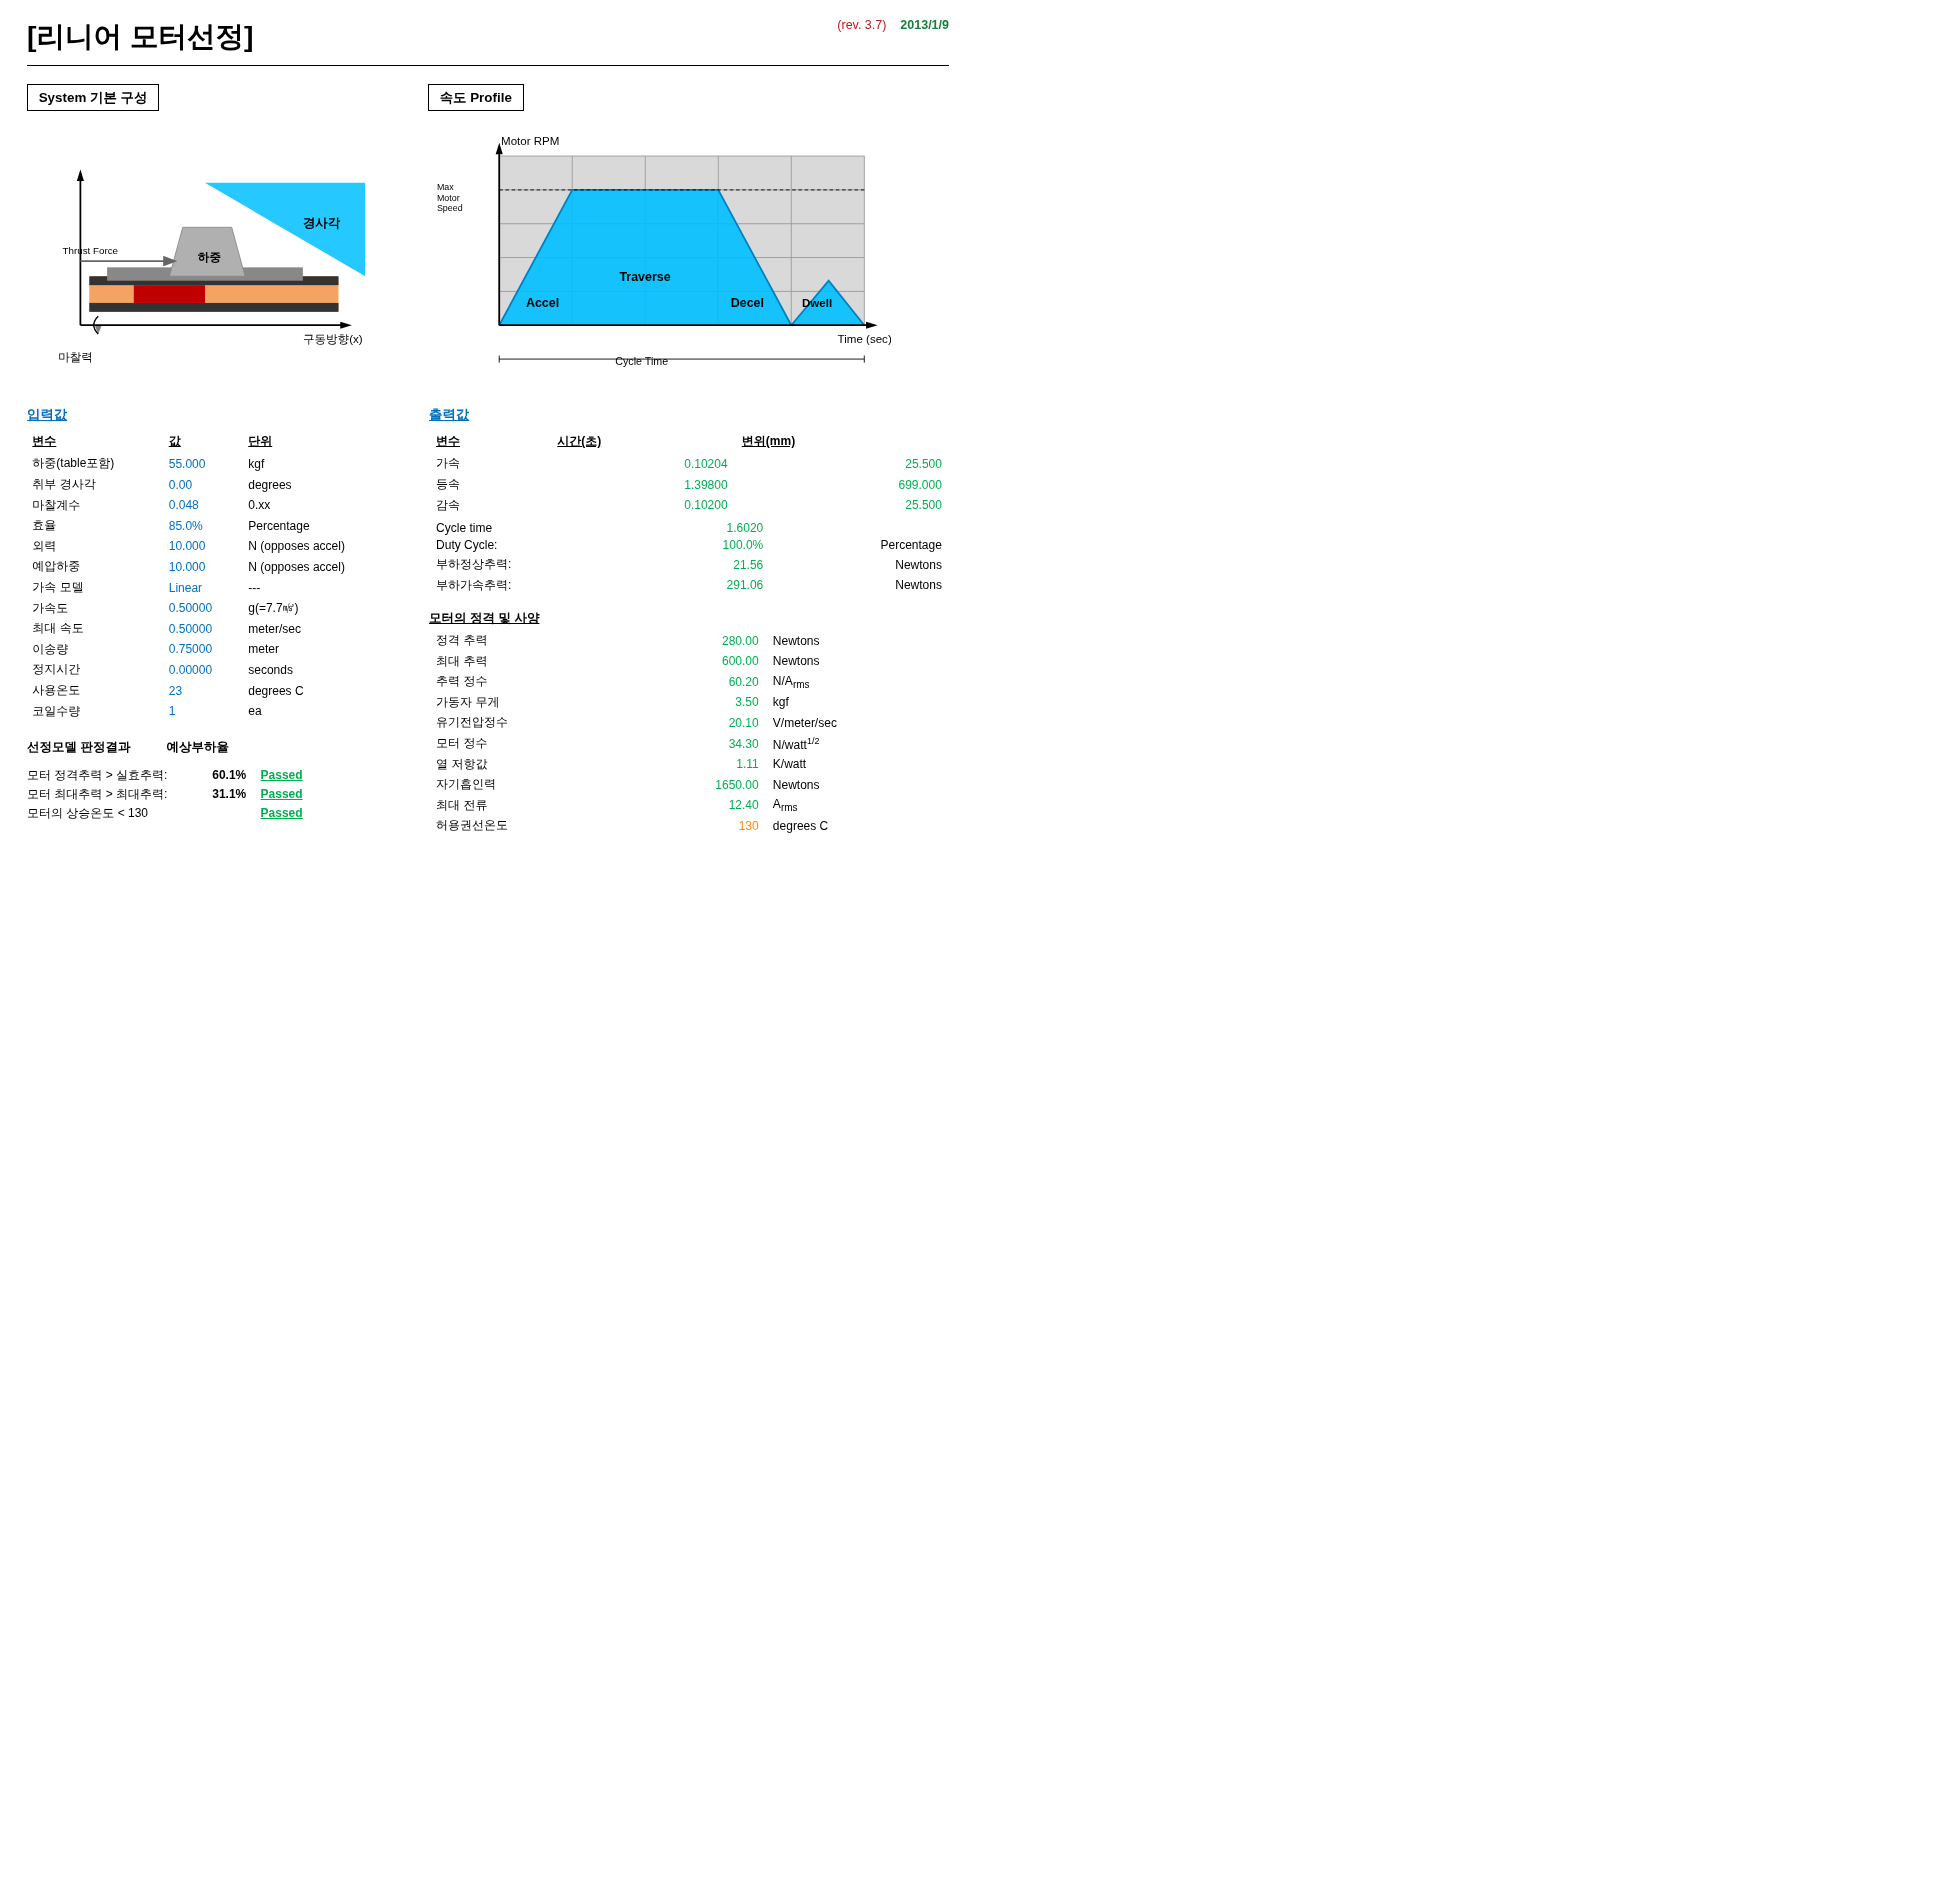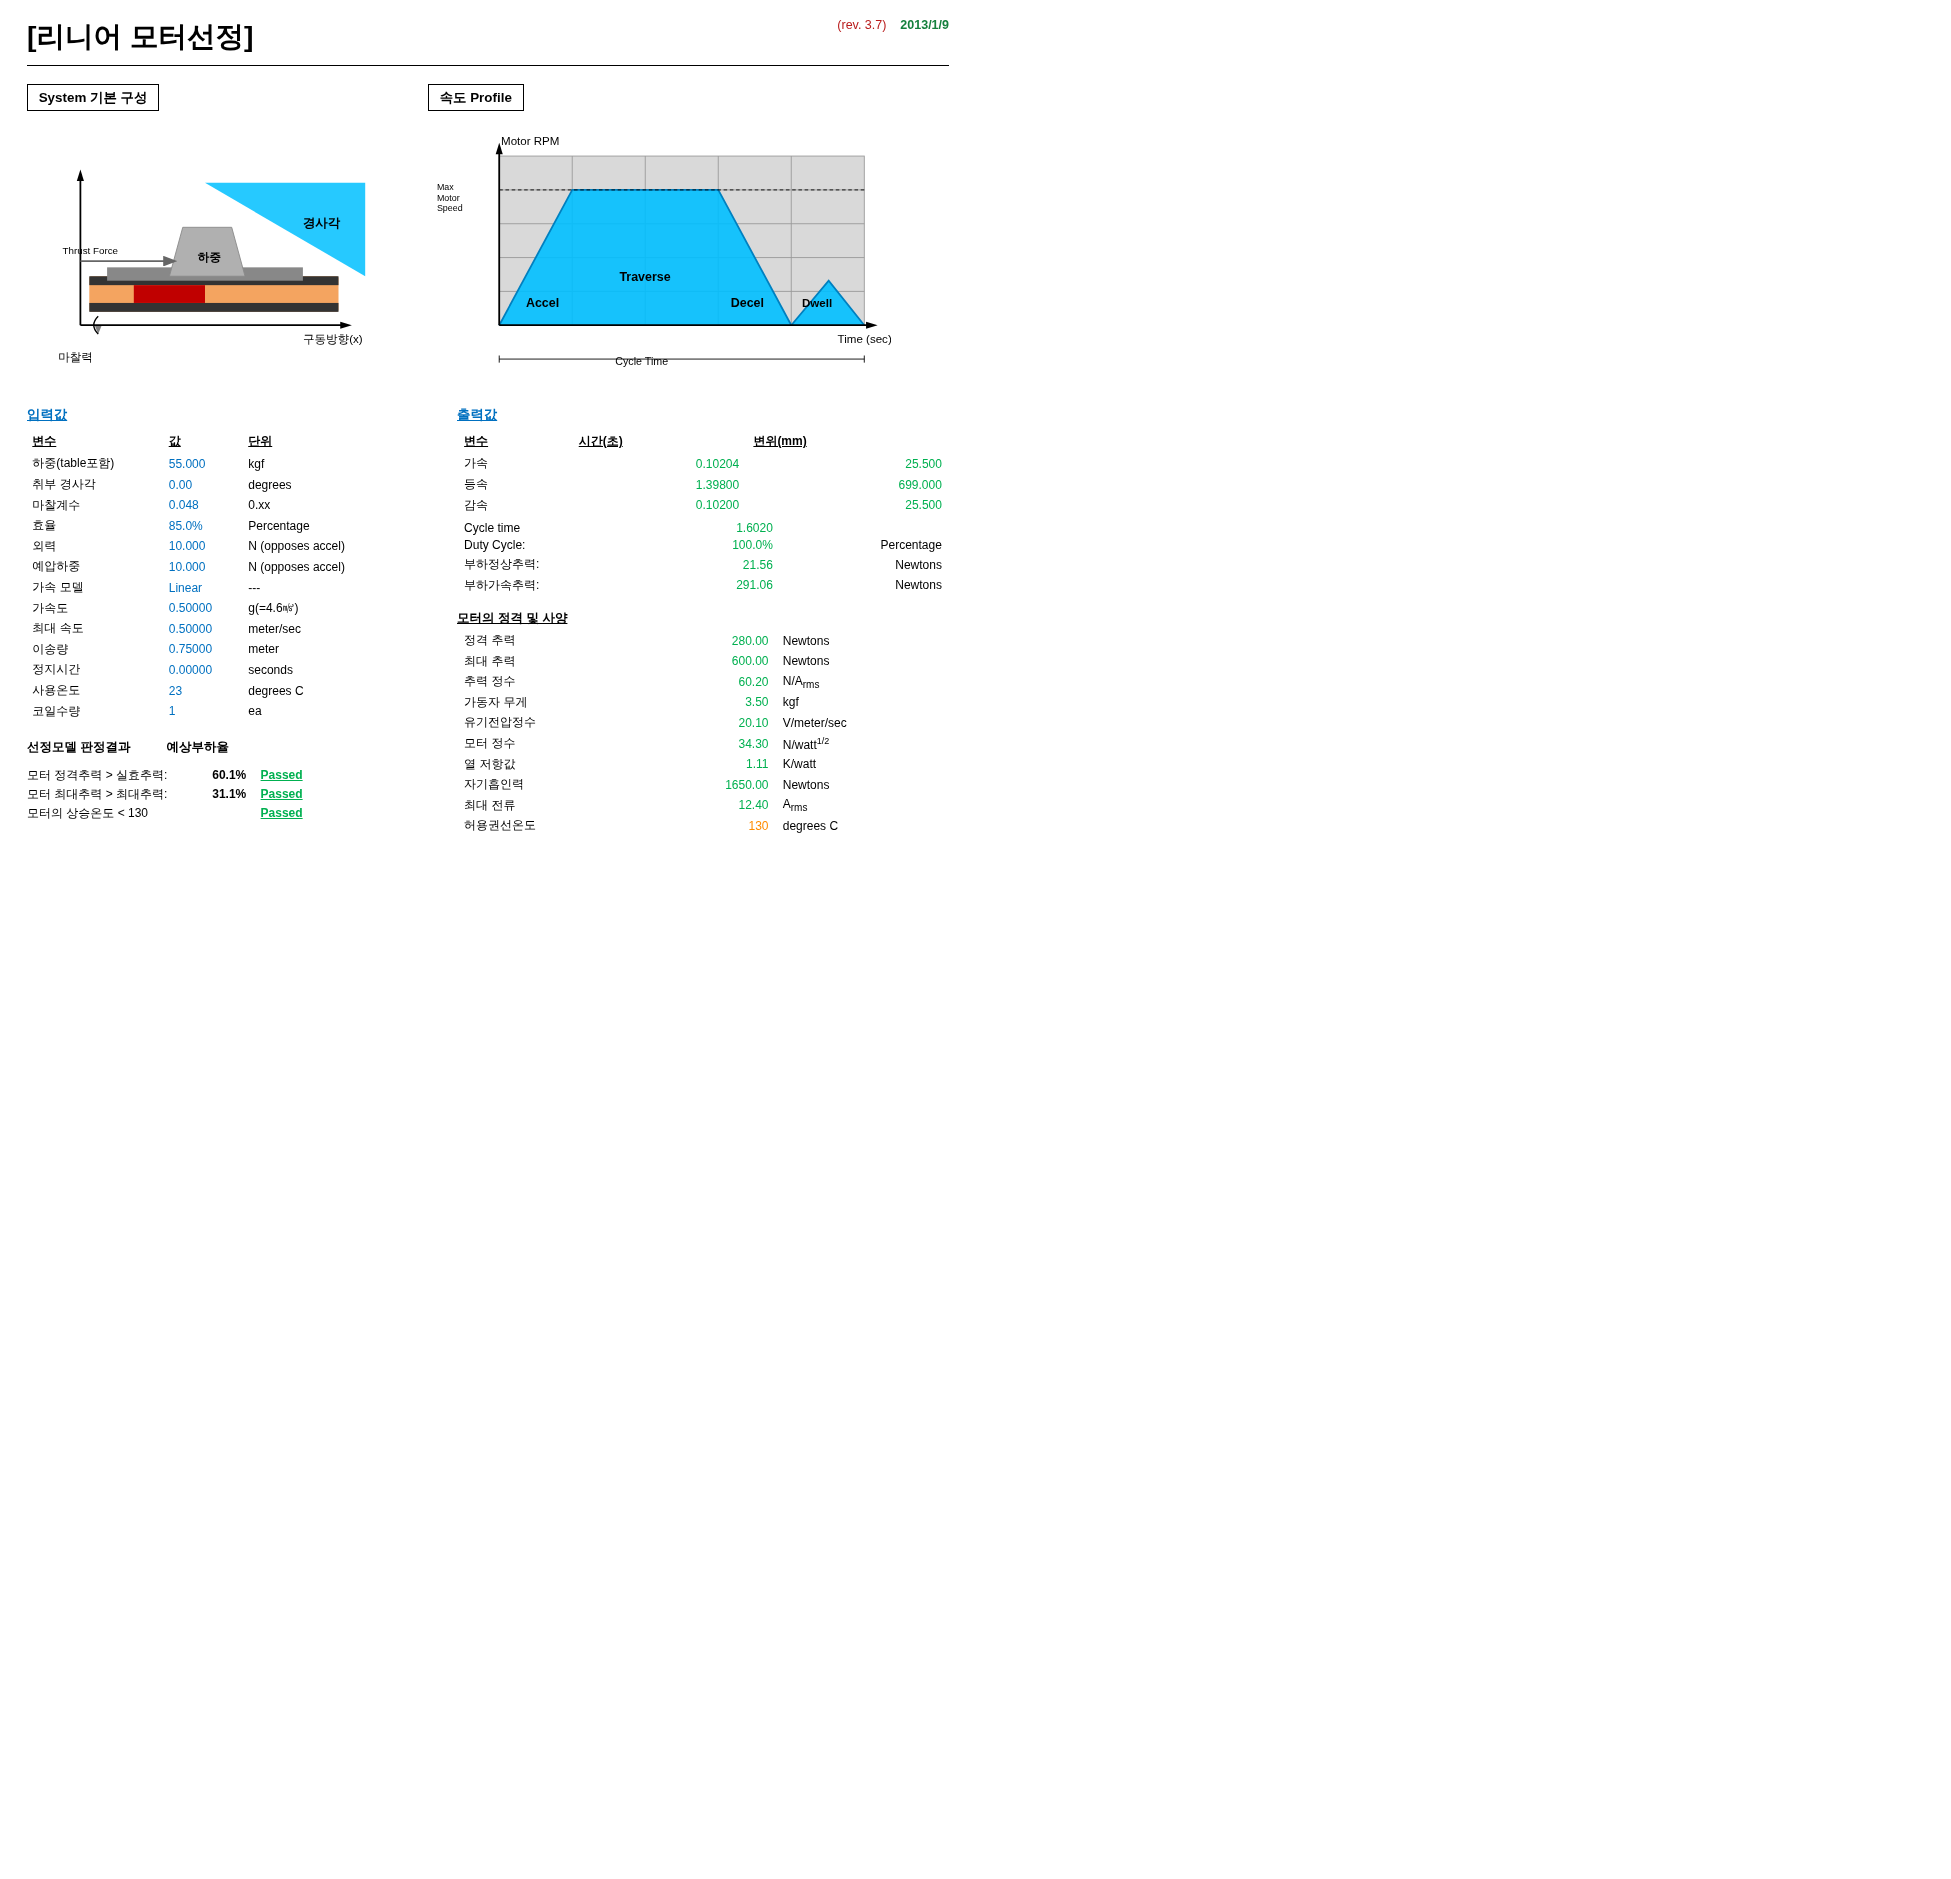--- a/index.html
+++ b/index.html
@@ -70,21 +70,21 @@
       margin-top: 9px;
     }
     .chart-svg {
       width: 100%;
       height: 100%;
     }
 
     
     .bottom-sections {
       display: flex;
-      gap: 56px;
+      gap: 28px;
     }
     .input-section {
       width: 374px;
     }
     .output-section {
       flex: 1;
     }
 
     .section-label {
       color: #0070c0;
@@ -320,21 +320,21 @@
             <td>N (opposes accel)</td>
           </tr>
           <tr>
             <td>가속 모델</td>
             <td class="val-blue">Linear</td>
             <td>---</td>
           </tr>
           <tr>
             <td>가속도</td>
             <td class="val-blue">0.50000</td>
-            <td>g(=4.6㎨)</td>
+            <td>g(=7.7㎨)</td>
           </tr>
           <tr>
             <td>최대 속도</td>
             <td class="val-blue">0.50000</td>
             <td>meter/sec</td>
           </tr>
           <tr>
             <td>이송량</td>
             <td class="val-blue">0.75000</td>
             <td>meter</td>

